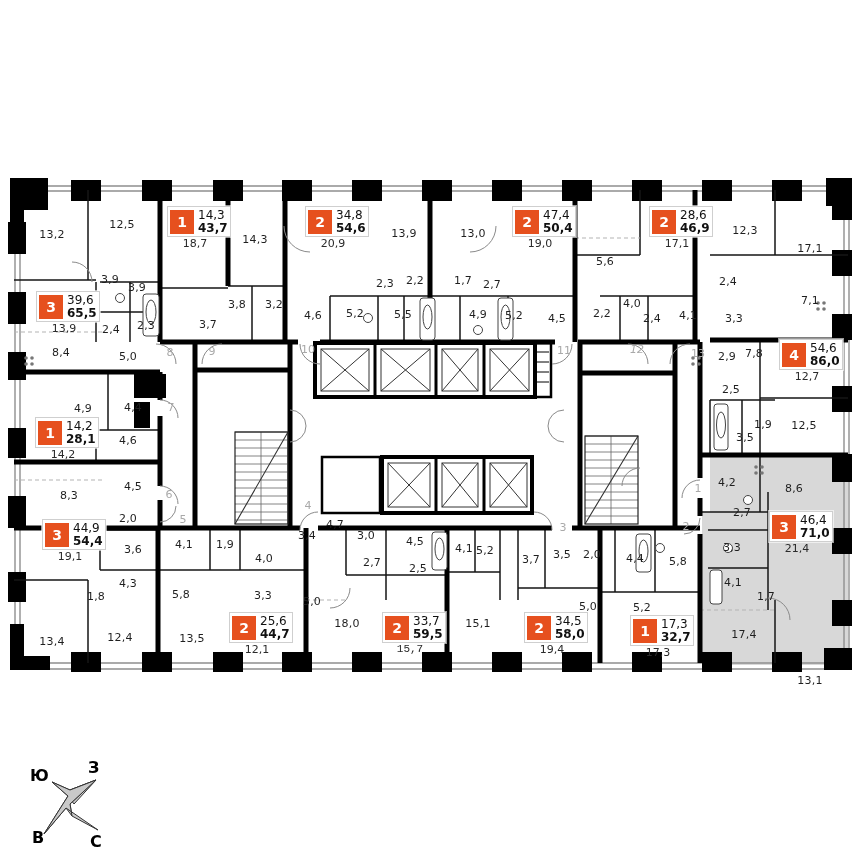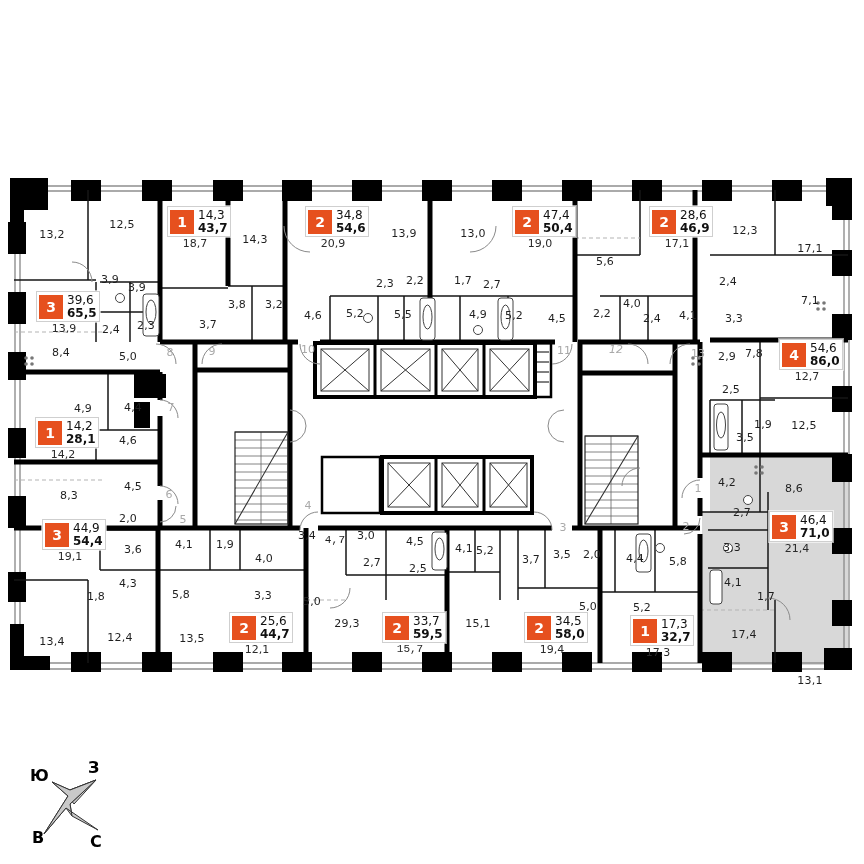--- a/index.html
+++ b/index.html
@@ -270,47 +270,47 @@
       <span class="room-label" style="left: 225px; top: 544px;">1,9</span>
       <span class="room-label" style="left: 264px; top: 558px;">4,0</span>
       <span class="room-label" style="left: 128px; top: 583px;">4,3</span>
       <span class="room-label" style="left: 96px; top: 596px;">1,8</span>
       <span class="room-label" style="left: 181px; top: 594px;">5,8</span>
       <span class="room-label" style="left: 263px; top: 595px;">3,3</span>
       <span class="room-label" style="left: 52px; top: 641px;">13,4</span>
       <span class="room-label" style="left: 120px; top: 637px;">12,4</span>
       <span class="room-label" style="left: 192px; top: 638px;">13,5</span>
       <span class="room-label" style="left: 307px; top: 535px;">3,4</span>
-      <span class="room-label" style="left: 335px; top: 540px; font-family: Liberation Mono, monospace;">4,7</span>
+      <span class="room-label" style="left: 335px; top: 524px;">4,7</span>
       <span class="room-label" style="left: 366px; top: 535px; text-align: right;">3,0</span>
       <span class="room-label" style="left: 415px; top: 541px;">4,5</span>
       <span class="room-label" style="left: 372px; top: 562px;">2,7</span>
       <span class="room-label" style="left: 418px; top: 568px;">2,5</span>
       <span class="room-label" style="left: 312px; top: 601px;">5,0</span>
-      <span class="room-label" style="left: 347px; top: 623px;">29,3</span>
+      <span class="room-label" style="left: 347px; top: 623px;">18,0</span>
       <span class="room-label" style="left: 464px; top: 548px;">4,1</span>
       <span class="room-label" style="left: 485px; top: 550px;">5,2</span>
       <span class="room-label" style="left: 478px; top: 623px;">15,1</span>
       <span class="room-label" style="left: 531px; top: 559px;">3,7</span>
       <span class="room-label" style="left: 562px; top: 554px;">3,5</span>
       <span class="room-label" style="left: 592px; top: 554px;">2,0</span>
       <span class="room-label" style="left: 635px; top: 558px;">4,4</span>
       <span class="room-label" style="left: 678px; top: 561px;">5,8</span>
       <span class="room-label" style="left: 588px; top: 606px;">5,0</span>
       <span class="room-label" style="left: 642px; top: 607px;">5,2</span>
       <span class="room-label" style="left: 732px; top: 547px;">3,3</span>
       <span class="room-label" style="left: 733px; top: 582px;">4,1</span>
       <span class="room-label" style="left: 766px; top: 596px;">1,7</span>
       <span class="room-label" style="left: 744px; top: 634px;">17,4</span>
       <span class="room-label" style="left: 810px; top: 634px; margin-top: 46px;">13,1</span>
       <span class="unit-number" style="left: 170px; top: 352px;">8</span>
       <span class="unit-number" style="left: 212px; top: 351px;">9</span>
       <span class="unit-number" style="left: 308px; top: 349px;">10</span>
       <span class="unit-number" style="left: 564px; top: 350px;">11</span>
-      <span class="unit-number" style="left: 616px; top: 349px; font-style: italic;">12</span>
+      <span class="unit-number" style="left: 637px; top: 349px; font-style: italic;">12</span>
       <span class="unit-number" style="left: 698px; top: 353px;">13</span>
       <span class="unit-number" style="left: 171px; top: 407px;">7</span>
       <span class="unit-number" style="left: 169px; top: 494px;">6</span>
       <span class="unit-number" style="left: 183px; top: 519px;">5</span>
       <span class="unit-number" style="left: 308px; top: 505px;">4</span>
       <span class="unit-number" style="left: 563px; top: 527px;">3</span>
       <span class="unit-number" style="left: 686px; top: 526px;">2</span>
       <span class="unit-number" style="left: 698px; top: 488px;">1</span>
       <div class="apt-card" style="left: 36px; top: 291px;">
         <span class="apt-badge" style="background: rgb(230, 80, 30);">3</span>

